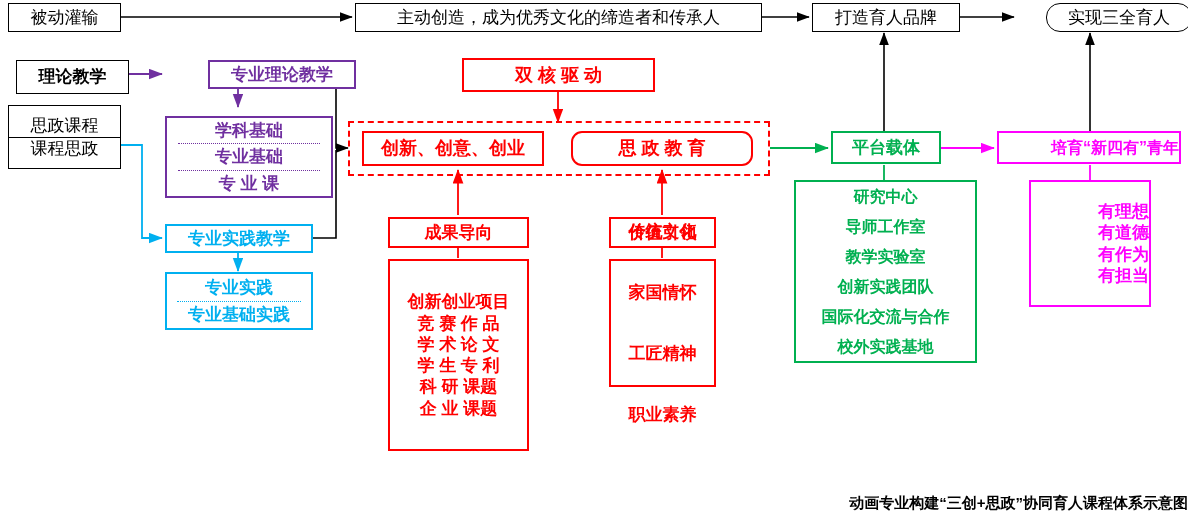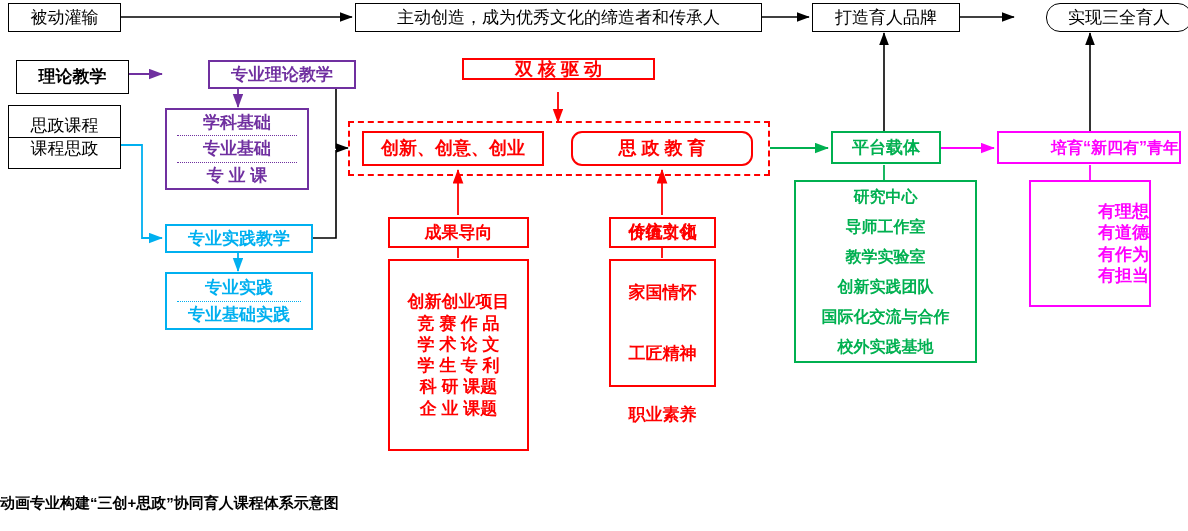--- a/index.html
+++ b/index.html
@@ -55,21 +55,21 @@
   }
   .solid-sep {
     width: 100%;
     border-top: 1px solid #000000;
     margin: 0;
   }
   .caption {
     position: absolute;
     left: 0;
     width: 1188px;
-    text-align: left;
+    text-align: right;
     color: #000000;
     font-weight: bold;
     font-size: 15px;
   }
   .fs16 { font-size: 16px; }
   .fs17 { font-size: 17px; }
   .fs18 { font-size: 18px; }
   .bold { font-weight: bold; }
 </style>
 </head>
@@ -158,39 +158,39 @@
   <div class="box t-black fs17" style="left:8px; top:105px; width:113px; height:64px;">
     <span class="line">思政课程</span>
     <div class="solid-sep"></div>
     <span class="line">课程思政</span>
   </div>
 
   <div class="box t-purple fs17 bold" style="left:165px; top:60px; width:148px; height:29px;margin-left:43px;">
     <span class="line">专业理论教学</span>
   </div>
 
-  <div class="box t-purple fs17 bold" style="left:165px; top:108px; width:144px; height:82px;">
+  <div class="box t-purple fs17 bold" style="left:165px; top:116px; width:168px; height:82px;">
     <span class="line">学科基础</span>
     <div class="dotted-sep"></div>
     <span class="line">专业基础</span>
     <div class="dotted-sep"></div>
     <span class="line">专 业 课</span>
   </div>
 
   <div class="box t-cyan fs17 bold" style="left:165px; top:224px; width:148px; height:29px;">
     <span class="line">专业实践教学</span>
   </div>
 
   <div class="box t-cyan fs17 bold" style="left:165px; top:272px; width:148px; height:58px;">
     <span class="line">专业实践</span>
     <div class="dotted-sep"></div>
     <span class="line">专业基础实践</span>
   </div>
 
-  <div class="box t-red fs18 bold" style="left:462px; top:58px; width:193px; height:22px;">
+  <div class="box t-red fs18 bold" style="left:462px; top:58px; width:193px; height:34px;">
     <span class="line">双 核 驱 动</span>
   </div>
 
   <div class="box dashed-red" style="left:348px; top:121px; width:422px; height:55px;"></div>
 
   <div class="box t-red fs18 bold" style="left:362px; top:131px; width:182px; height:35px;">
     <span class="line">创新、创意、创业</span>
   </div>
 
   <div class="box t-red fs18 bold" style="left:571px; top:131px; width:182px; height:35px;border-radius:11px;">

